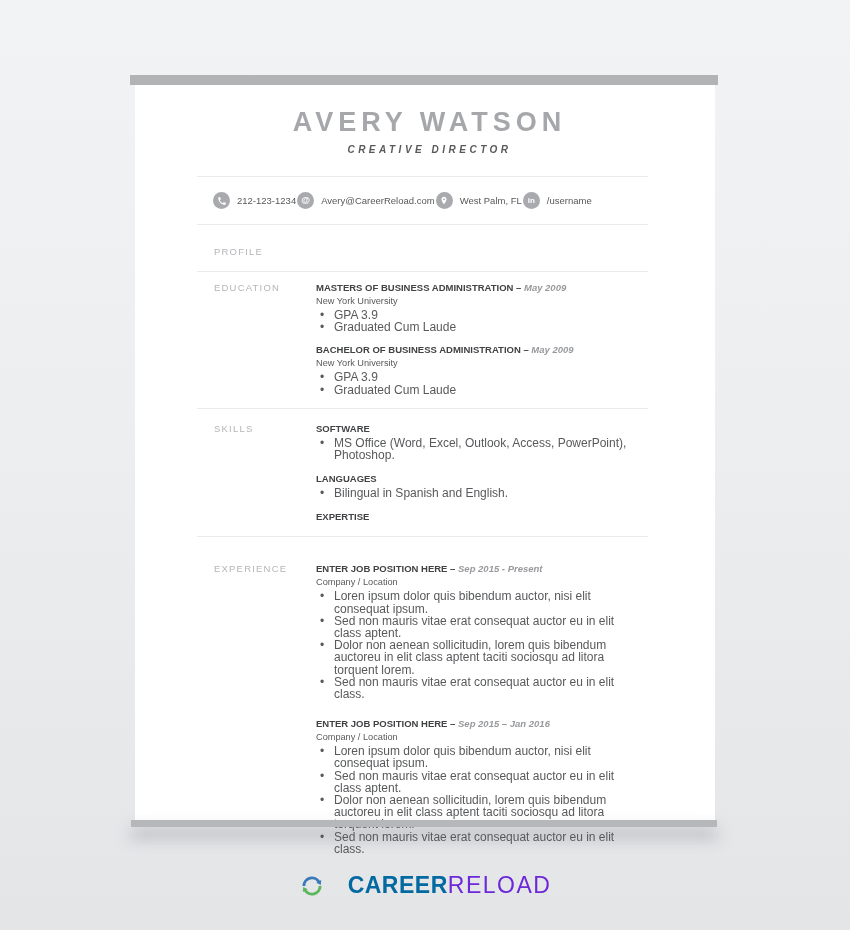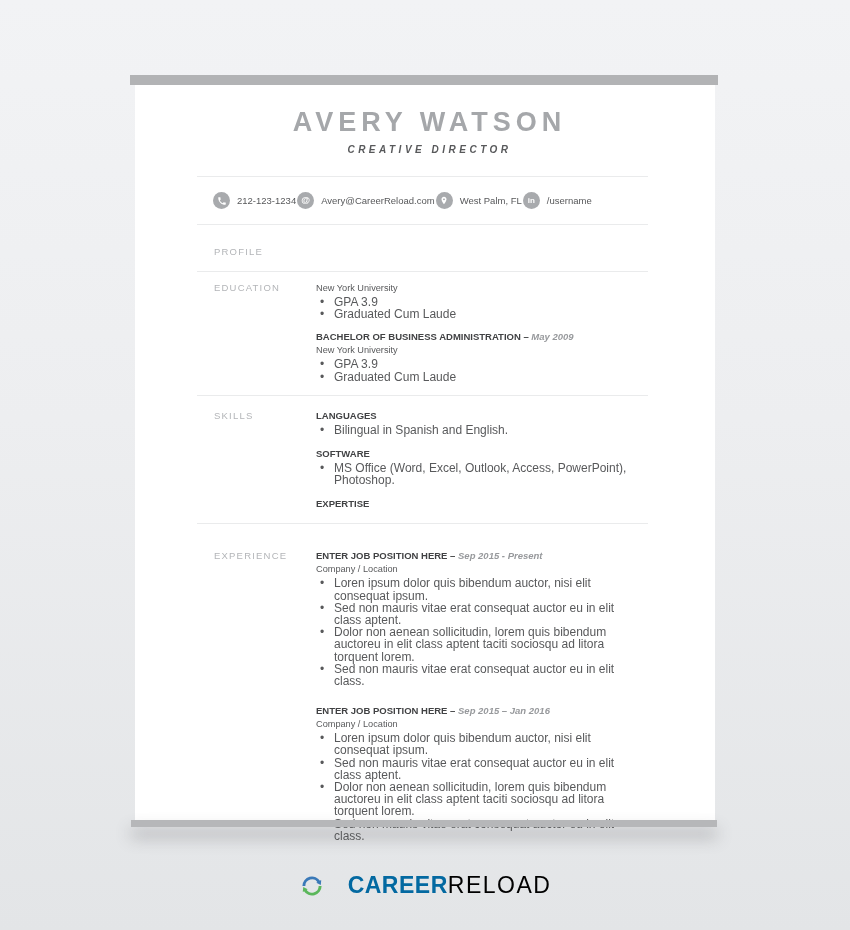--- a/index.html
+++ b/index.html
@@ -123,21 +123,21 @@
   .footer-logo {
     position: absolute; left: 0; right: 0; top: 872px;
     display: flex; align-items: center; justify-content: center;
     gap: 7px;
   }
   .logo-icon svg { display: block; }
   .brand-bold {
     font-size: 23px; font-weight: bold; color: #0369a1; letter-spacing: .5px; margin-left: 16px;
   }
   .brand-light {
-    font-size: 23px; font-weight: normal; color: #000000; letter-spacing: 1.5px;
+    font-size: 23px; font-weight: normal; color: #6d28d9; letter-spacing: 1.5px;
   }
 </style>
 </head>
 <body>
 
 <div class="paper-topbar"></div>
 
 <div class="paper">
 
   <h1 class="name">AVERY WATSON</h1>
@@ -181,20 +181,21 @@
   <div class="section sec-profile">
     <div class="section-label">PROFILE</div>
   </div>
 
   <hr class="divider">
 
   <div class="section sec-education">
     <div class="section-label">EDUCATION</div>
     <div>
       <div class="edu-entry">
+        <div class="entry-title"><span>MASTERS OF BUSINESS ADMINISTRATION –</span> <span class="entry-date">May 2009</span></div>
         <div class="entry-sub">New York University</div>
         <ul class="bullets">
           <li>GPA 3.9</li>
           <li>Graduated Cum Laude</li>
         </ul>
       </div>
       <div class="edu-entry">
         <div class="entry-title"><span>BACHELOR OF BUSINESS ADMINISTRATION –</span> <span class="entry-date">May 2009</span></div>
         <div class="entry-sub">New York University</div>
         <ul class="bullets">
@@ -204,29 +205,29 @@
       </div>
     </div>
   </div>
 
   <hr class="divider">
 
   <div class="section sec-skills">
     <div class="section-label">SKILLS</div>
     <div>
       <div class="skill-group">
+        <div class="entry-title">SOFTWARE</div>
+        <ul class="bullets">
+          <li>MS Office (Word, Excel, Outlook, Access, PowerPoint), Photoshop.</li>
+        </ul>
+      </div>
+      <div class="skill-group">
         <div class="entry-title">LANGUAGES</div>
         <ul class="bullets">
           <li>Bilingual in Spanish and English.</li>
-        </ul>
-      </div>
-      <div class="skill-group">
-        <div class="entry-title">SOFTWARE</div>
-        <ul class="bullets">
-          <li>MS Office (Word, Excel, Outlook, Access, PowerPoint), Photoshop.</li>
         </ul>
       </div>
       <div class="skill-group">
         <div class="entry-title">EXPERTISE</div>
       </div>
     </div>
   </div>
 
   <hr class="divider">
 

